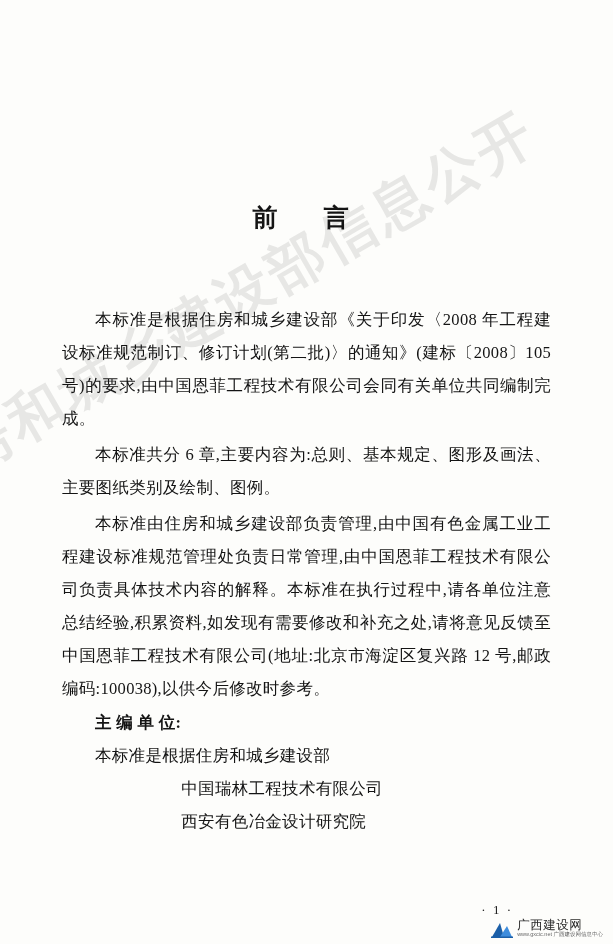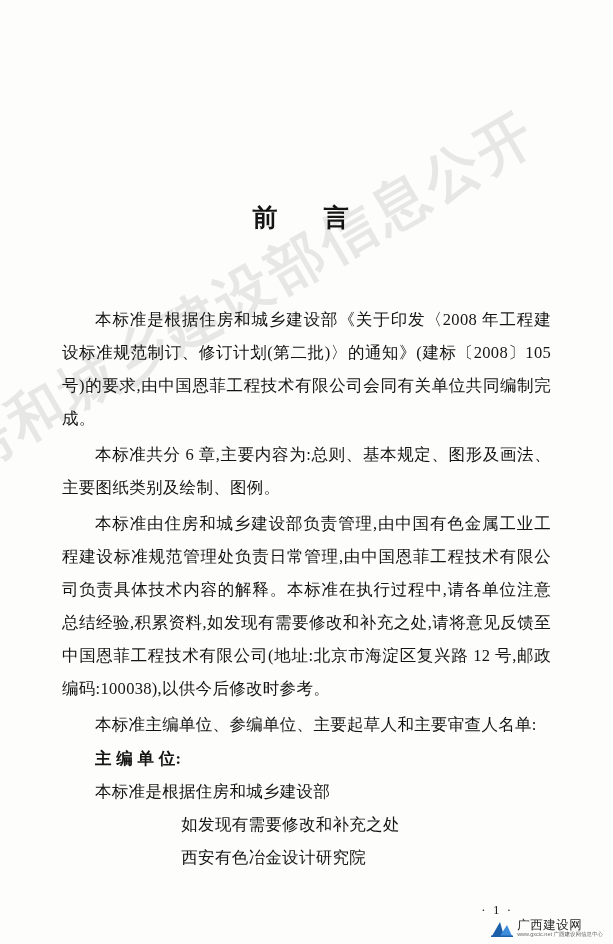--- a/index.html
+++ b/index.html
@@ -119,21 +119,21 @@
     bottom: 26px;
     font-size: 13px;
     letter-spacing: 2px;
     color: #222;
   }
   .logo {
     position: absolute;
     right: 10px;
     bottom: 6px;
     display: flex;
-    align-items: flex-start;
+    align-items: flex-end;
     gap: 4px;
   }
   .logo-mark {
     width: 22px;
     height: 18px;
     position: relative;
     flex: 0 0 auto;
   }
   .logo-text-wrap {
     display: flex;
@@ -166,34 +166,33 @@
 
   <div class="content">
 
     <h1 class="doc-title">前        言</h1>
 
     <div class="body-block">
 
       <p class="para">本标准是根据住房和城乡建设部《关于印发〈2008 年工程建设标准规范制订、修订计划(第二批)〉的通知》(建标〔2008〕105 号)的要求,由中国恩菲工程技术有限公司会同有关单位共同编制完成。</p>
       <p class="para">本标准共分 6 章,主要内容为:总则、基本规定、图形及画法、主要图纸类别及绘制、图例。</p>
       <p class="para">本标准由住房和城乡建设部负责管理,由中国有色金属工业工程建设标准规范管理处负责日常管理,由中国恩菲工程技术有限公司负责具体技术内容的解释。本标准在执行过程中,请各单位注意总结经验,积累资料,如发现有需要修改和补充之处,请将意见反馈至中国恩菲工程技术有限公司(地址:北京市海淀区复兴路 12 号,邮政编码:100038),以供今后修改时参考。</p>
-      <p class="para">本标准主编单位、参编单位、主要起草人和主要审查人名单:</p>
 
       <div class="list-block">
 
         <div class="list-row">
           <span class="list-label">主 编 单 位:</span>
         </div>
 
         <div class="list-row">
           <span class="list-value">本标准是根据住房和城乡建设部</span>
         </div>
         <div class="list-row continuation">
           <span class="list-label">参 编 单 位:</span>
-          <span class="list-value">如发现有需要修改和补充之处</span>
+          <span class="list-value">中国瑞林工程技术有限公司</span>
         </div>
         <div class="list-row continuation">
           <span class="list-label">参 编 单 位:</span>
           <span class="list-value">西安有色冶金设计研究院</span>
         </div>
 
       </div>
     </div>
   </div>
 

